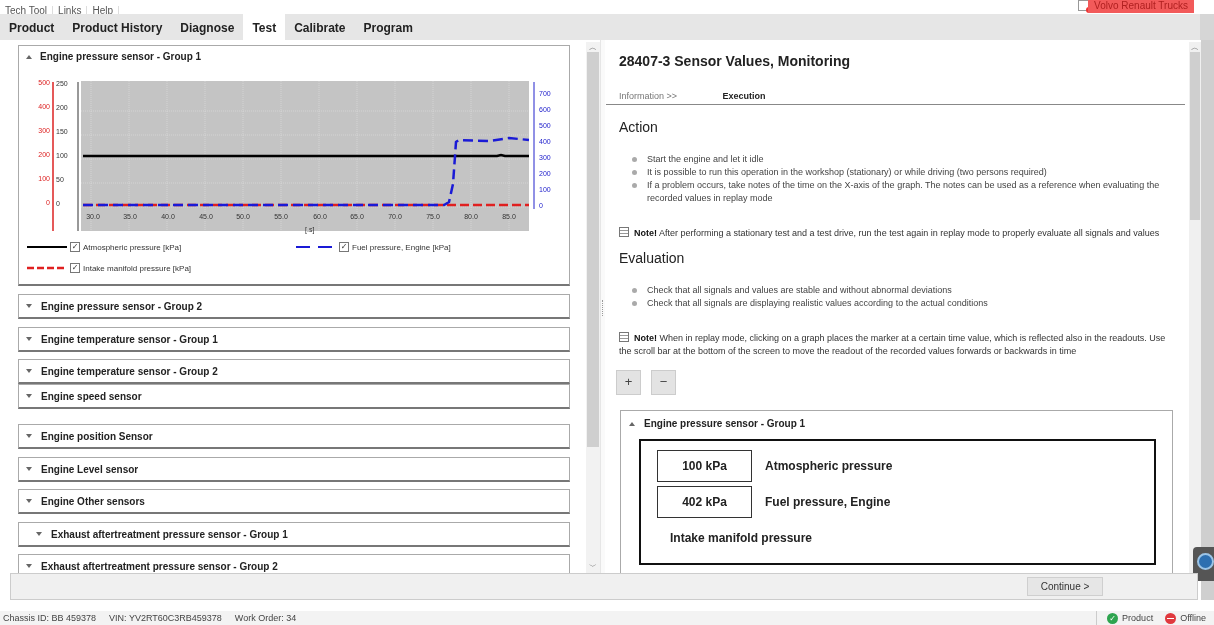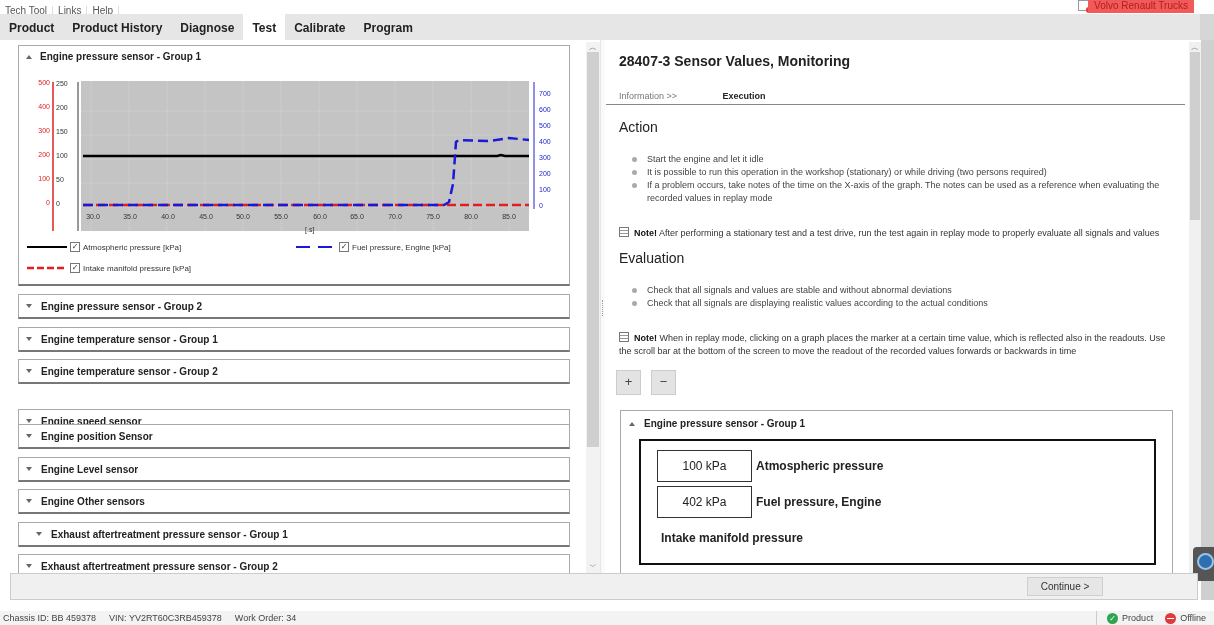--- a/index.html
+++ b/index.html
@@ -53,22 +53,22 @@
   .bullets li::before { content: ""; position: absolute; left: 1px; top: 4px; width: 5px; height: 5px; border-radius: 50%; background: #aaa; }
   .note { position: absolute; left: 619px; font-size: 9px; color: #333; line-height: 13px; }
   .note-ico { display: inline-block; width: 10px; height: 10px; border: 1px solid #777; margin-right: 5px; vertical-align: -1px; background: repeating-linear-gradient(#fff 0 2px, #999 2px 3px); }
   .note b { color: #111; }
   .zoom-btn { position: absolute; top: 370px; width: 25px; height: 25px; background: #e3e3e3; border: 1px solid #ccc; font-size: 13px; text-align: center; line-height: 22px; color: #444; }
 
   .readout-panel { position: absolute; left: 620px; top: 410px; width: 553px; height: 165px; border: 1px solid #aaa; background: #fff; }
   .readout-title { position: absolute; left: 8px; top: 7px; font-size: 10px; font-weight: bold; display: flex; align-items: center; gap: 9px; }
   .readout-box { position: absolute; left: 18px; top: 28px; width: 517px; height: 126px; border: 2px solid #111; }
   .readout-row { position: absolute; left: 16px; height: 32px; display: flex; align-items: center; }
-  .readout-val { width: 95px; height: 32px; border: 1px solid #333; font-size: 12px; font-weight: normal; text-align: center; line-height: 30px; }
-  .readout-lbl { margin-left: 4px; font-size: 12px; font-weight: bold; }
+  .readout-val { width: 95px; height: 32px; border: 1px solid #333; font-size: 12px; font-weight: bold; text-align: center; line-height: 30px; }
+  .readout-lbl { margin-left: 13px; font-size: 12px; font-weight: bold; }
 
   .statusbar { position: absolute; left: 0; top: 611px; width: 1214px; height: 14px; background: #f3f3f3; font-size: 9px; color: #444; display: flex; align-items: center; }
   .statusbar .s { margin-left: 3px; margin-right: 10px; }
   .status-right { position: absolute; right: 0; top: 0; height: 14px; display: flex; align-items: center; gap: 4px; padding-left: 10px; border-left: 1px solid #ccc; }
   .dot-ok { width: 11px; height: 11px; border-radius: 50%; background: #2ea44f; color: #fff; font-size: 8px; line-height: 11px; text-align: center; }
   .dot-off { width: 11px; height: 11px; border-radius: 50%; background: #e0393e; position: relative; }
   .dot-off::after { content: ""; position: absolute; left: 2px; top: 5px; width: 7px; height: 1.5px; background: #fff; }
 </style>
 </head>
 <body>
@@ -203,21 +203,21 @@
   <span>Engine pressure sensor - Group 2</span>
 </div>
 <div class="acc" style="top:327px;">
   <span class="tri-down"></span>
   <span>Engine temperature sensor - Group 1</span>
 </div>
 <div class="acc" style="top:359px;">
   <span class="tri-down"></span>
   <span>Engine temperature sensor - Group 2</span>
 </div>
-<div class="acc" style="top:409px;">
+<div class="acc" style="top:384px;">
   <span class="tri-down"></span>
   <span>Engine speed sensor</span>
 </div>
 <div class="acc" style="top:424px;">
   <span class="tri-down"></span>
   <span>Engine position Sensor</span>
 </div>
 <div class="acc" style="top:457px;">
   <span class="tri-down"></span>
   <span>Engine Level sensor</span>

